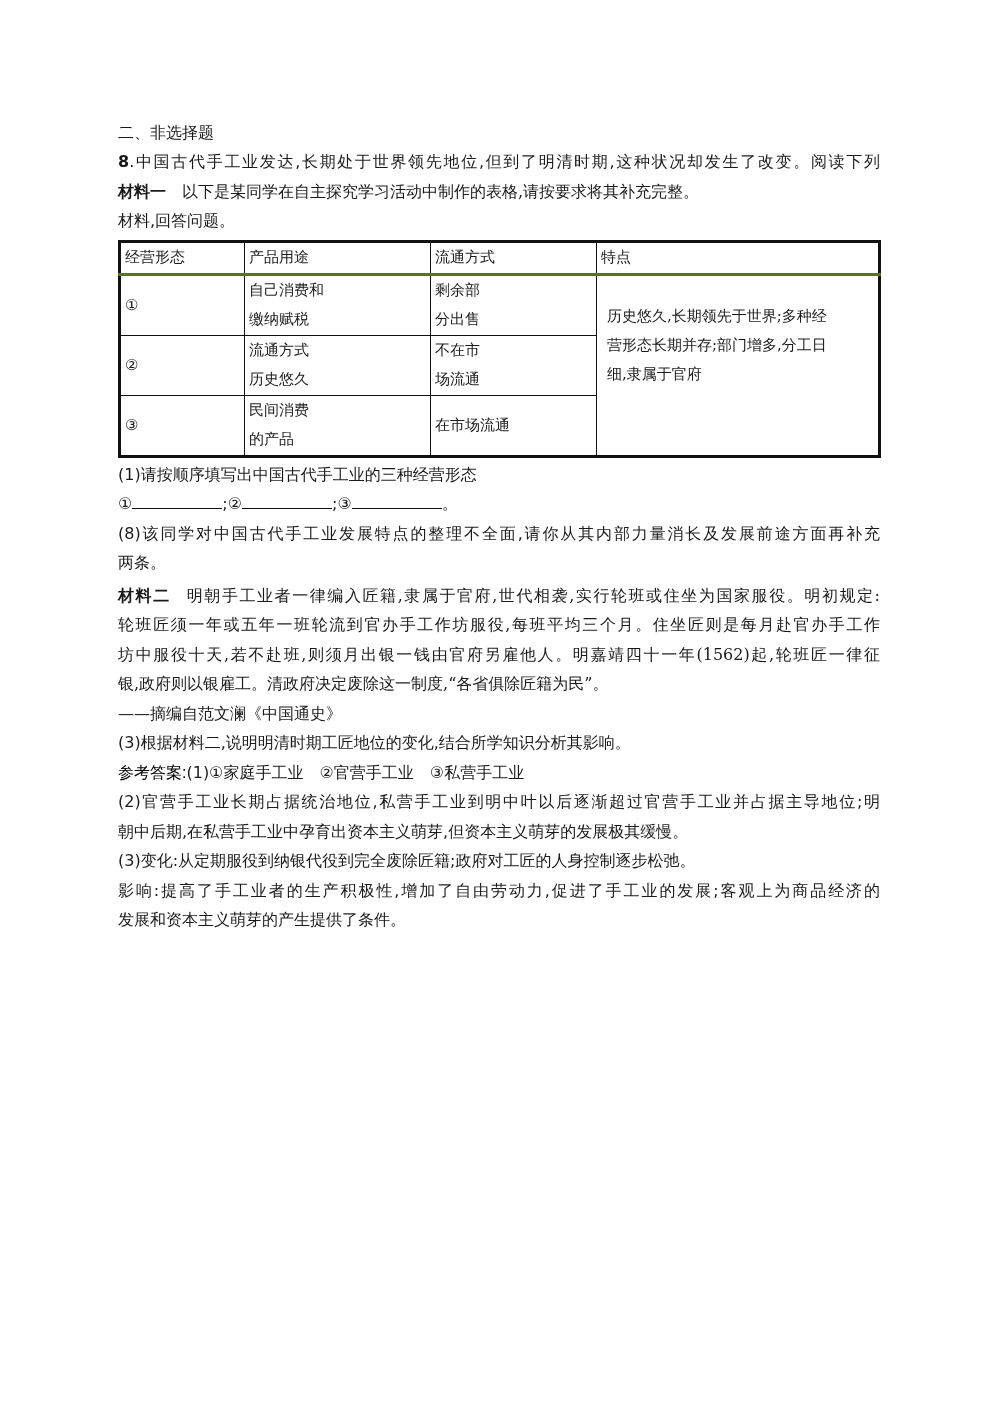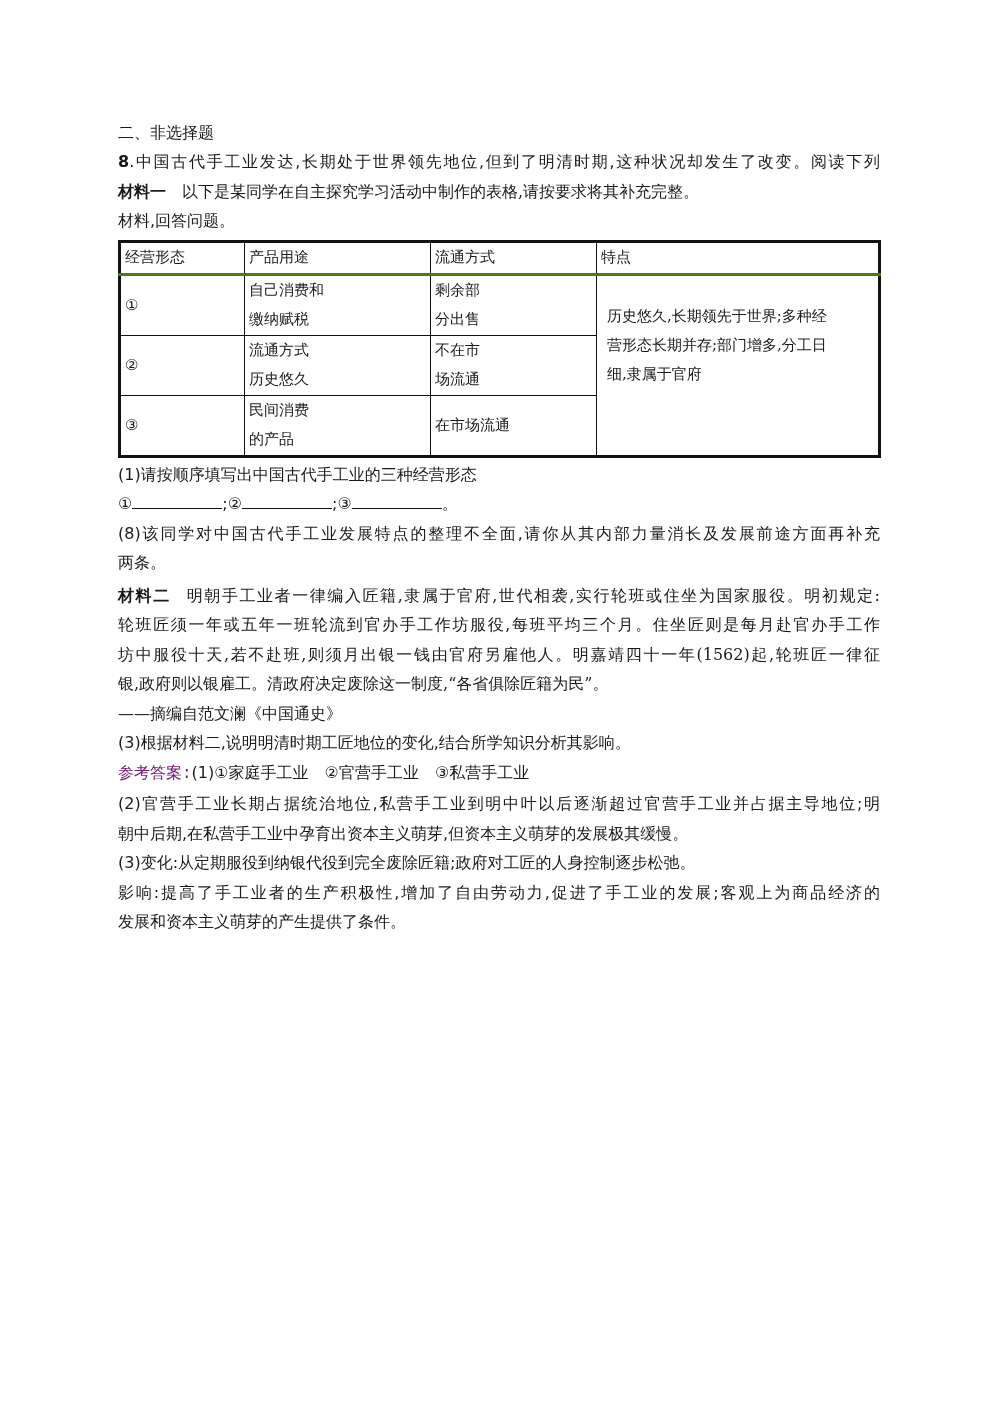--- a/index.html
+++ b/index.html
@@ -5,21 +5,21 @@
   html, body { margin: 0; padding: 0; background: #ffffff; }
   body { width: 1000px; height: 1414px; position: relative; font-family: "DejaVu Serif", "Liberation Serif", serif; color: #1a1a1a; }
   .page { position: absolute; left: 118px; top: 118px; width: 762px; }
   .line { font-size: 16px; line-height: 29.5px; white-space: nowrap; }
   .sans { font-family: "DejaVu Sans", "Liberation Sans", sans-serif; }
   .heading { font-size: 16px; line-height: 29px; font-family: "DejaVu Sans", "Liberation Sans", sans-serif; }
   .qnum { font-weight: bold; }
   .mat-label { font-family: "DejaVu Sans", "Liberation Sans", sans-serif; font-weight: bold; margin-right: 16px; }
   .justify { text-align: justify; text-align-last: justify; }
   .right { }
-  .red { color: #701a75; font-family: Liberation Mono, monospace; }
+  .red { color: #000000; font-family: Liberation Sans, sans-serif; }
   table.grid { border-collapse: collapse; width: 760px; border: 3px solid #111; margin: 4px 0 2px 0; table-layout: fixed; }
   table.grid th, table.grid td { border: 1.5px solid #111; font-size: 15px; font-weight: normal; text-align: left; vertical-align: middle; padding: 0 4px; }
   table.grid th { height: 30px; font-family: "DejaVu Sans", "Liberation Sans", sans-serif; border-bottom: 3px solid #4d7c0f; }
   table.grid td { height: 59px; line-height: 29px; }
   .blank { display: inline-block; width: 90px; border-bottom: 1.5px solid #111; height: 18px; vertical-align: baseline; }
 </style>
 </head>
 <body>
 
 <div class="page">

